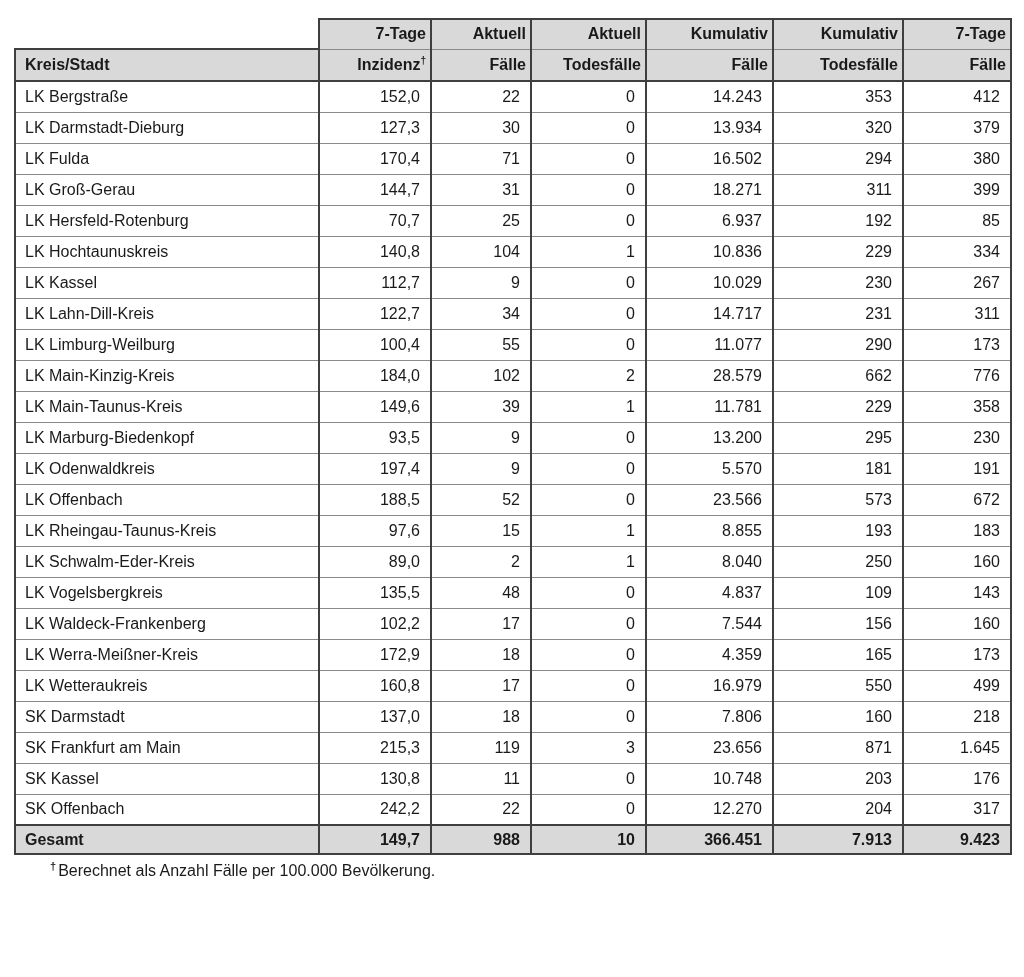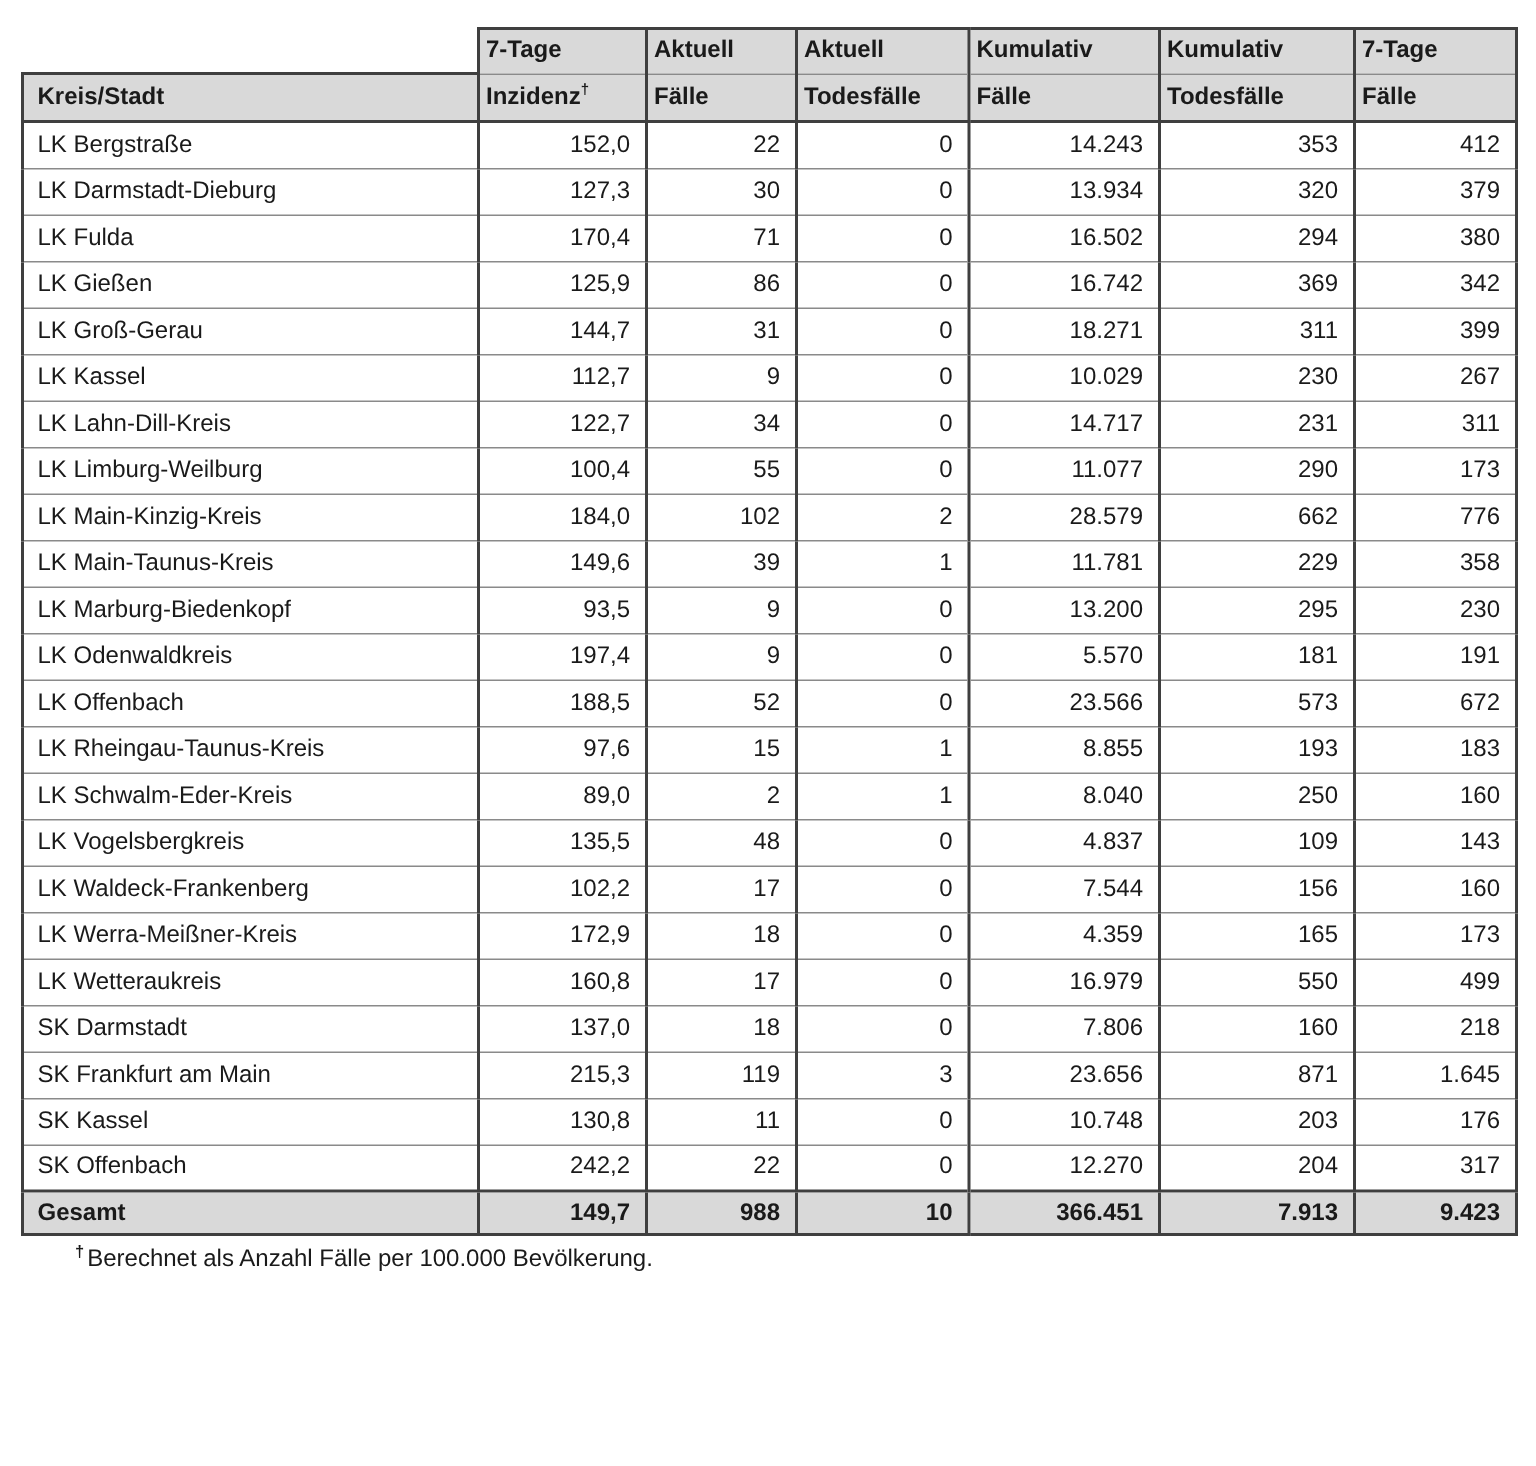--- a/index.html
+++ b/index.html
@@ -33,21 +33,21 @@
     white-space: nowrap;
     overflow: hidden;
     vertical-align: middle;
     font-size: 16px;
   }
   
   thead th {
     background: var(--header-bg);
     font-weight: bold;
     border: 2px solid var(--border-dark);
-    text-align: left;
+    text-align: right;
     height: 30px;
     padding: 0 4px;
   }
   thead tr.top-row th { border-bottom: 1px solid var(--border-light); }
   thead tr.sub-row th { border-top: 1px solid var(--border-light); height: 32px; }
   thead th.corner {
     border: none;
     background: transparent;
   }
   thead tr.sub-row th.kreis {
@@ -149,36 +149,45 @@
         <tr>
           <td class="name">LK Fulda</td>
           <td class="num">170,4</td>
           <td class="num">71</td>
           <td class="num">0</td>
           <td class="num">16.502</td>
           <td class="num">294</td>
           <td class="num">380</td>
         </tr>
         <tr>
-          <td class="name">LK Gießen</td>
-          <td class="num">125,9</td>
-          <td class="num">86</td>
-          <td class="num">0</td>
-          <td class="num">16.742</td>
-          <td class="num">369</td>
-          <td class="num">342</td>
-        </tr>
-        <tr>
           <td class="name">LK Groß-Gerau</td>
           <td class="num">144,7</td>
           <td class="num">31</td>
           <td class="num">0</td>
           <td class="num">18.271</td>
           <td class="num">311</td>
           <td class="num">399</td>
+        </tr>
+        <tr>
+          <td class="name">LK Hersfeld-Rotenburg</td>
+          <td class="num">70,7</td>
+          <td class="num">25</td>
+          <td class="num">0</td>
+          <td class="num">6.937</td>
+          <td class="num">192</td>
+          <td class="num">85</td>
+        </tr>
+        <tr>
+          <td class="name">LK Hochtaunuskreis</td>
+          <td class="num">140,8</td>
+          <td class="num">104</td>
+          <td class="num">1</td>
+          <td class="num">10.836</td>
+          <td class="num">229</td>
+          <td class="num">334</td>
         </tr>
         <tr>
           <td class="name">LK Kassel</td>
           <td class="num">112,7</td>
           <td class="num">9</td>
           <td class="num">0</td>
           <td class="num">10.029</td>
           <td class="num">230</td>
           <td class="num">267</td>
         </tr>

